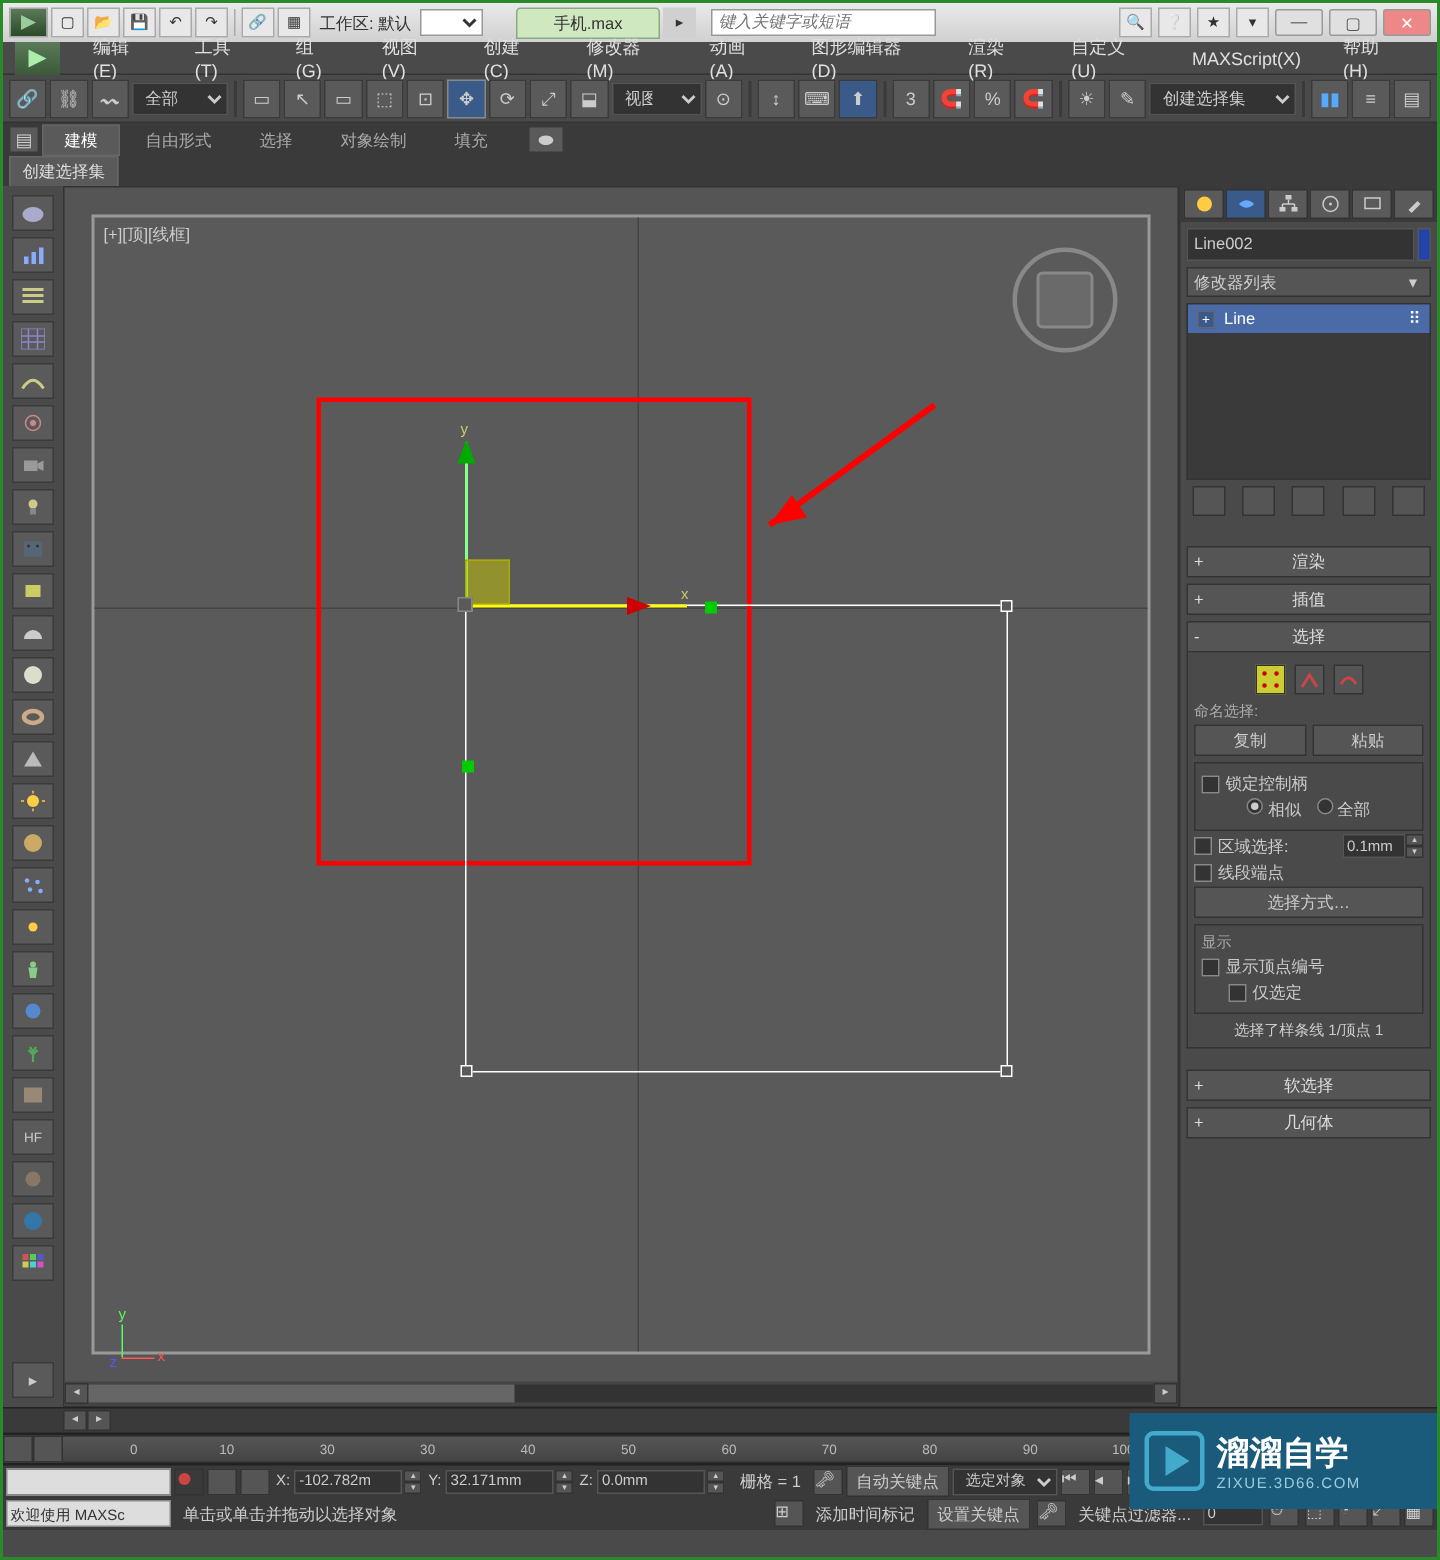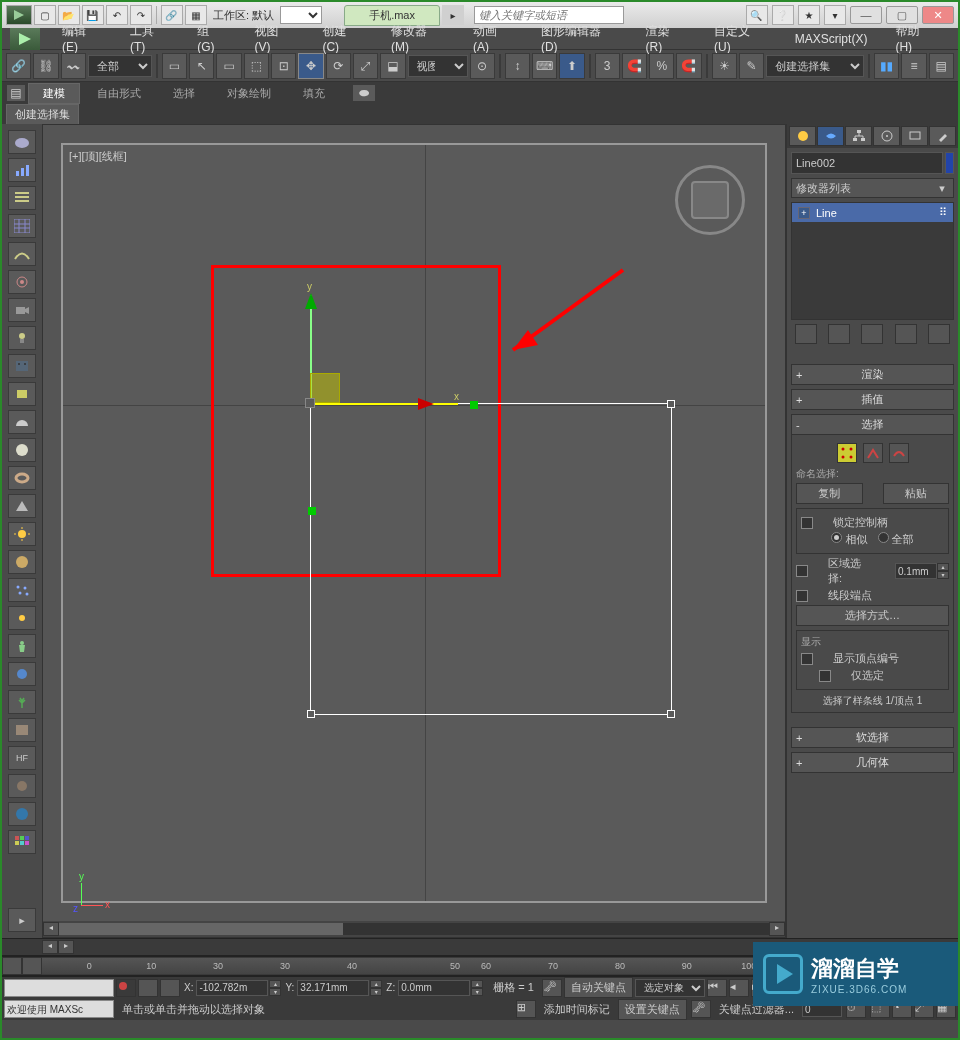--- a/index.html
+++ b/index.html
@@ -82,21 +82,21 @@
 .rp-stack { margin: 0 4px; border: 1px solid #333; background: #3a3a3a; height: 118px; }
 .rp-stack-item { background: #4a6aa8; color: #fff; padding: 3px 6px; font-size: 11px; display: flex; align-items: center; }
 .rp-stack-item .plus { width: 12px; height: 12px; background: #3a5a8a; border: 1px solid #667; margin-right: 6px; text-align:center; line-height:10px; font-size:9px; }
 .rp-stack-tools { height: 24px; margin: 4px; display: flex; gap: 4px; justify-content: space-around; }
 .rp-stack-tool { width: 22px; height: 20px; background: #555; border: 1px solid #333; }
 
 .rp-section { margin: 2px 4px; }
 .rp-section-header { background: #555; border: 1px solid #333; padding: 2px 6px; font-size: 11px; color: #ddd; display: flex; align-items: center; text-align:center; justify-content:center; position:relative; }
 .rp-section-header .toggle { position:absolute; left:4px; }
 .rp-section-body { background: #4a4a4a; border: 1px solid #333; border-top: none; padding: 4px; font-size: 11px; color: #ccc; }
-.rp-row { display: flex; align-items: center; gap: 20px; margin: 2px 0; }
+.rp-row { display: flex; align-items: center; gap: 4px; margin: 2px 0; }
 .rp-sub-label { font-size: 10px; color: #aaa; }
 .rp-btn { background: #555; border: 1px solid #333; padding: 2px 8px; color: #ccc; font-size: 11px; flex:1; text-align:center; }
 .rp-checkbox { width: 12px; height: 12px; border: 1px solid #888; background: #333; }
 .rp-radio { width: 11px; height: 11px; border: 1px solid #888; border-radius: 50%; background: #333; display:inline-block; }
 .rp-radio.checked::after { content:''; display:block; width:5px; height:5px; background:#ccc; border-radius:50%; margin:2px; }
 .rp-spinner { display: flex; align-items: center; }
 .rp-spinner-input { width: 42px; height: 16px; background: #333; border: 1px solid #555; color: #ccc; font-size: 10px; padding: 0 2px; }
 .rp-spinner-btns { display: flex; flex-direction: column; }
 .rp-spinner-btn { width: 12px; height: 8px; background: #555; border: 1px solid #333; font-size: 6px; text-align:center; line-height:6px; }
 .scroll-h { height: 16px; display: flex; align-items: center; background: #444; }
@@ -634,21 +634,21 @@
     <div class="sb-icon"></div>
     <div class="sb-icon"></div>
   </div>
   <div class="timeline-bar">
     <div class="timeline-tick-row">
       <span class="tl-tick" style="left:6%;">0</span>
       <span class="tl-tick" style="left:14%;">10</span>
       <span class="tl-tick" style="left:23%;">30</span>
       <span class="tl-tick" style="left:32%;">30</span>
       <span class="tl-tick" style="left:41%;">40</span>
-      <span class="tl-tick" style="left:50%;margin-left:36px;">50</span>
+      <span class="tl-tick" style="left:50%;">50</span>
       <span class="tl-tick" style="left:59%;">60</span>
       <span class="tl-tick" style="left:68%;">70</span>
       <span class="tl-tick" style="left:77%;">80</span>
       <span class="tl-tick" style="left:86%;">90</span>
       <span class="tl-tick" style="left:94%;">100</span>
     </div>
   </div>
   <div style="width:172px;"></div>
 </div>
 

